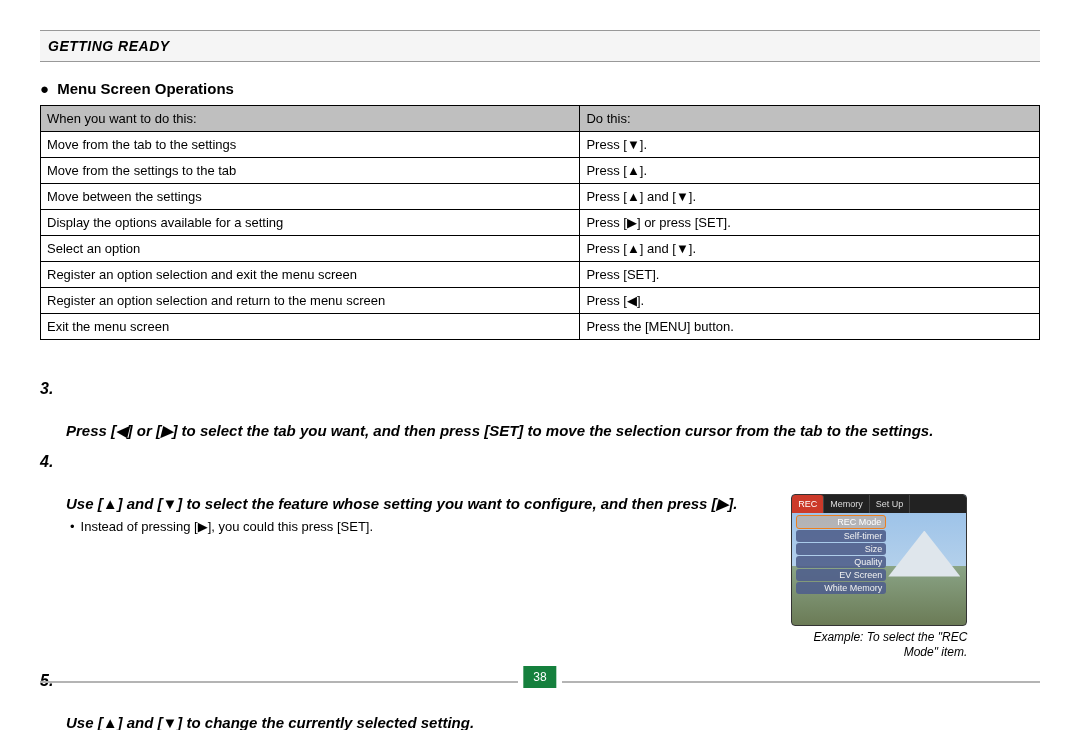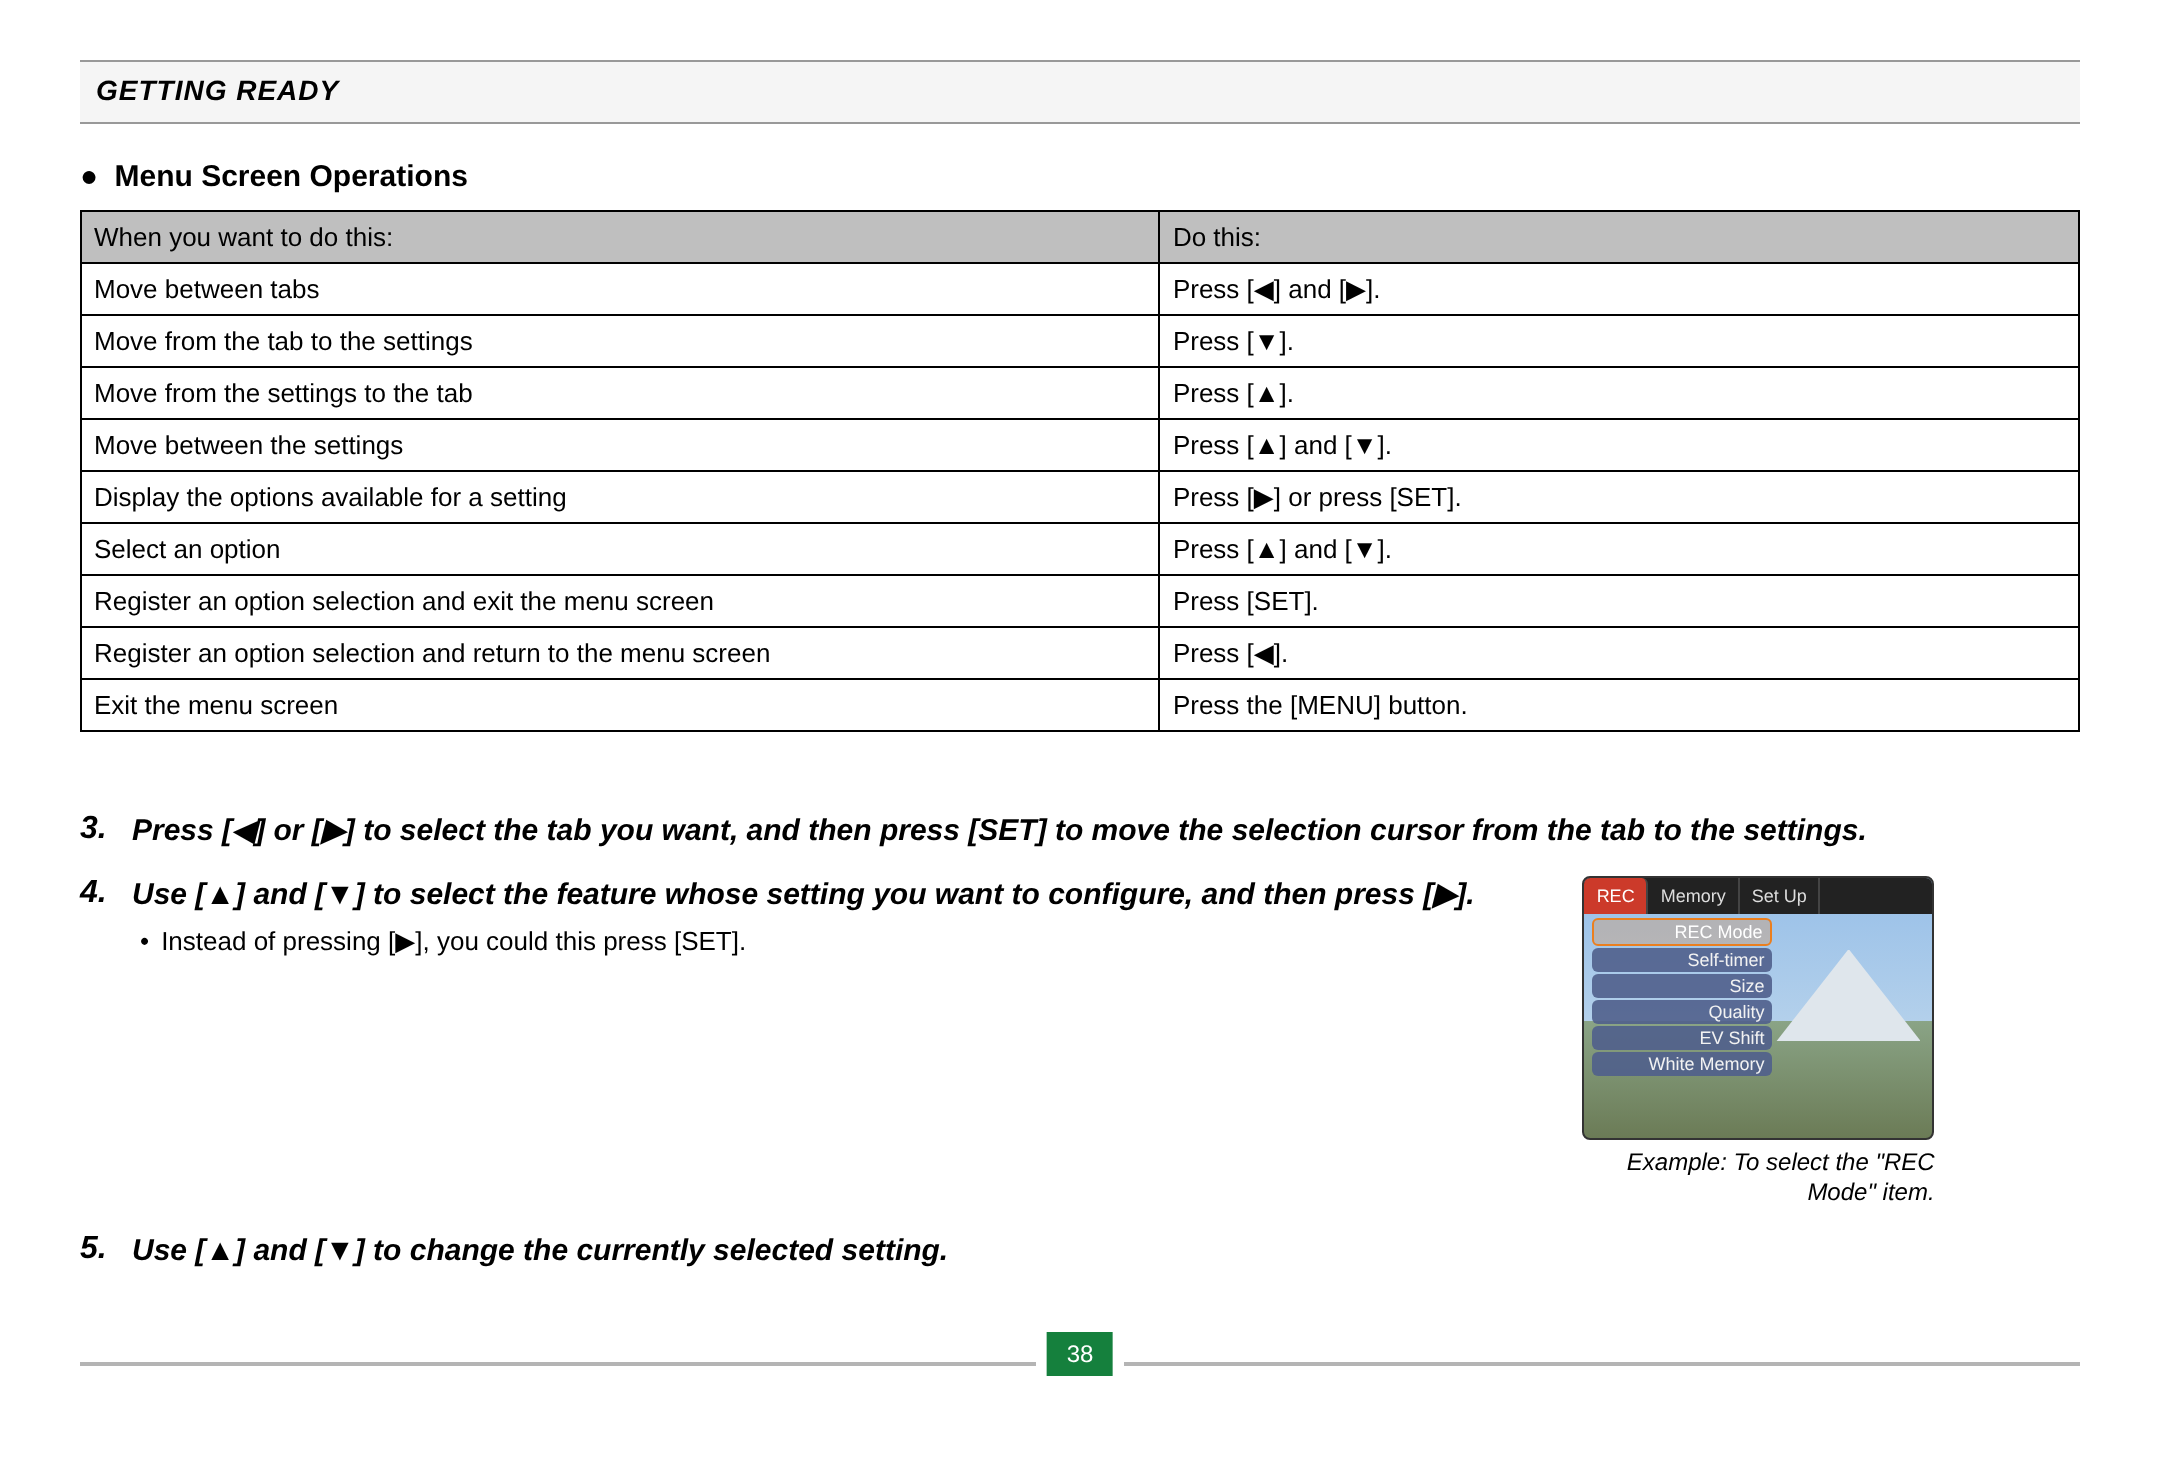--- a/index.html
+++ b/index.html
@@ -70,21 +70,21 @@
     align-items: flex-start;
     margin-bottom: 12px;
   }
   .step-num {
     font-weight: bold;
     font-style: italic;
     font-size: 16px;
     min-width: 22px;
     margin-right: 4px;
   }
-  .step-body { flex: 1; }
+  .step-body { flex: 1; margin-top: 41px; }
   .step-text {
     font-weight: bold;
     font-style: italic;
     font-size: 15px;
     line-height: 1.3;
   }
   .step-wrap {
     display: flex;
     gap: 14px;
     align-items: flex-start;
@@ -213,24 +213,20 @@
       </div>
 
       <table class="ops">
         <thead>
           <tr>
             <th>When you want to do this:</th>
             <th>Do this:</th>
           </tr>
         </thead>
         <tbody>
-          <tr>
-              <td>Move between tabs</td>
-              <td>Press [◀] and [▶].</td>
-            </tr>
           <tr>
               <td>Move from the tab to the settings</td>
               <td>Press [▼].</td>
             </tr>
           <tr>
               <td>Move from the settings to the tab</td>
               <td>Press [▲].</td>
             </tr>
           <tr>
               <td>Move between the settings</td>
@@ -287,21 +283,21 @@
                 <div class="cam-tab active">REC</div>
                 <div class="cam-tab">Memory</div>
                 <div class="cam-tab">Set Up</div>
               </div>
               <div class="mountain"></div>
               <div class="cam-list">
                 <div class="cam-item sel">REC Mode</div>
                 <div class="cam-item">Self-timer</div>
                 <div class="cam-item">Size</div>
                 <div class="cam-item">Quality</div>
-                <div class="cam-item">EV Shift</div>
+                <div class="cam-item">EV Screen</div>
                 <div class="cam-item">White Memory</div>
               </div>
             </div>
             <div class="example-caption">Example: To select the "REC Mode" item.</div>
           </div>
         </div>
       </div>
 
       <div class="step">
         <span class="step-num">5.</span>

